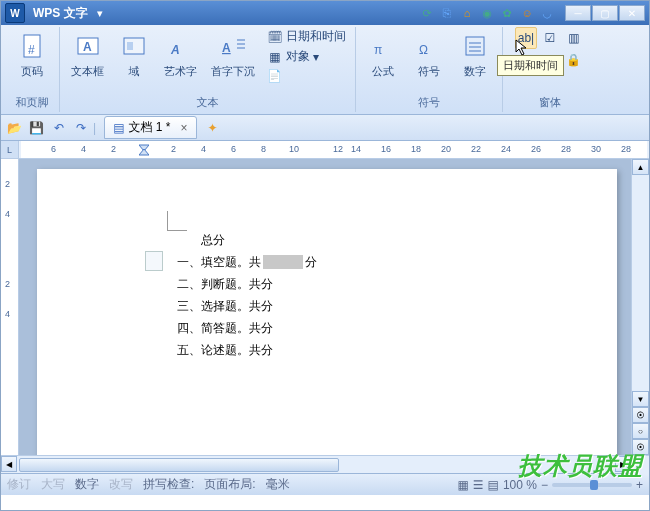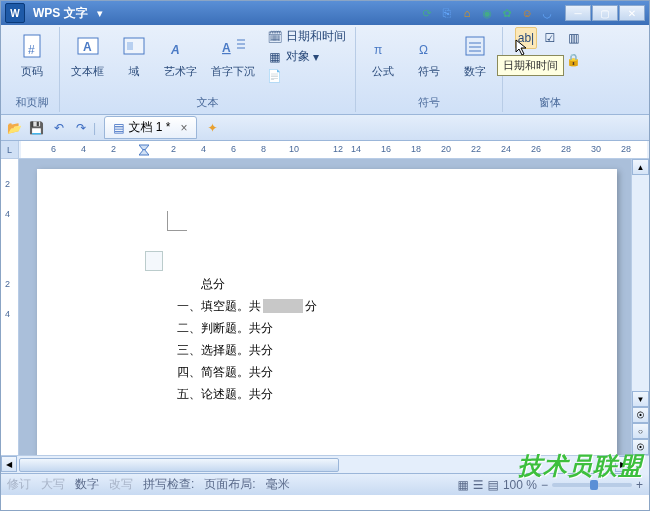--- a/index.html
+++ b/index.html
@@ -35,21 +35,21 @@
 .ruler-h .lbl-l{width:18px;height:18px;background:#d0e0f5;border-right:1px solid #b8cce6;display:flex;align-items:center;justify-content:center;font-size:9px;color:#4a6a9a;}
 .ruler-ticks{position:relative;flex:1;height:100%;background:#fff;margin:0 2px;}
 .ruler-ticks span{position:absolute;font-size:9px;color:#4a6a9a;top:3px;}
 .indent-marker{position:absolute;top:0;width:10px;height:18px;}
 .content-area{display:flex;height:296px;position:relative;}
 .ruler-v{width:18px;background:#fff;border-right:1px solid #b8cce6;position:relative;}
 .ruler-v span{position:absolute;font-size:9px;color:#4a6a9a;left:4px;}
 .page-area{flex:1;background:#aabfda;overflow:hidden;position:relative;}
 .page{position:absolute;left:18px;top:10px;width:580px;height:400px;background:#fff;box-shadow:2px 2px 6px rgba(0,0,0,0.25);}
 .page-content{padding:60px 0 0 140px;font-family:"SimSun";font-size:13px;line-height:22px;color:#000;}
-.page-content .title{padding-left:24px;margin-top:44px;}
+.page-content .title{padding-left:24px;}
 .page-content .row{display:flex;align-items:center;}
 .page-content .blank{display:inline-block;width:40px;height:14px;background:#c8c8c8;margin:0 2px;}
 .corner-mark{position:absolute;width:20px;height:20px;border-left:1px solid #999;border-bottom:1px solid #999;left:130px;top:42px;}
 .doc-icon{position:absolute;left:108px;top:82px;width:18px;height:20px;border:1px solid #bcc;background:#f4f8fc;}
 .scroll-v{width:18px;background:#e4eefb;border-left:1px solid #b8cce6;display:flex;flex-direction:column;}
 .scroll-btn{height:16px;background:linear-gradient(#f0f6fd,#d5e4f7);border:1px solid #9bb6d9;display:flex;align-items:center;justify-content:center;font-size:8px;cursor:pointer;}
 .scroll-track{flex:1;background:#e4eefb;}
 .scroll-h-wrap{height:18px;display:flex;background:#e4eefb;border-top:1px solid #b8cce6;}
 .scroll-h-track{flex:1;background:#e4eefb;display:flex;align-items:center;}
 .scroll-h-thumb{height:14px;width:320px;background:linear-gradient(#f0f6fd,#c5d8f0);border:1px solid #9bb6d9;border-radius:2px;margin-left:2px;}

